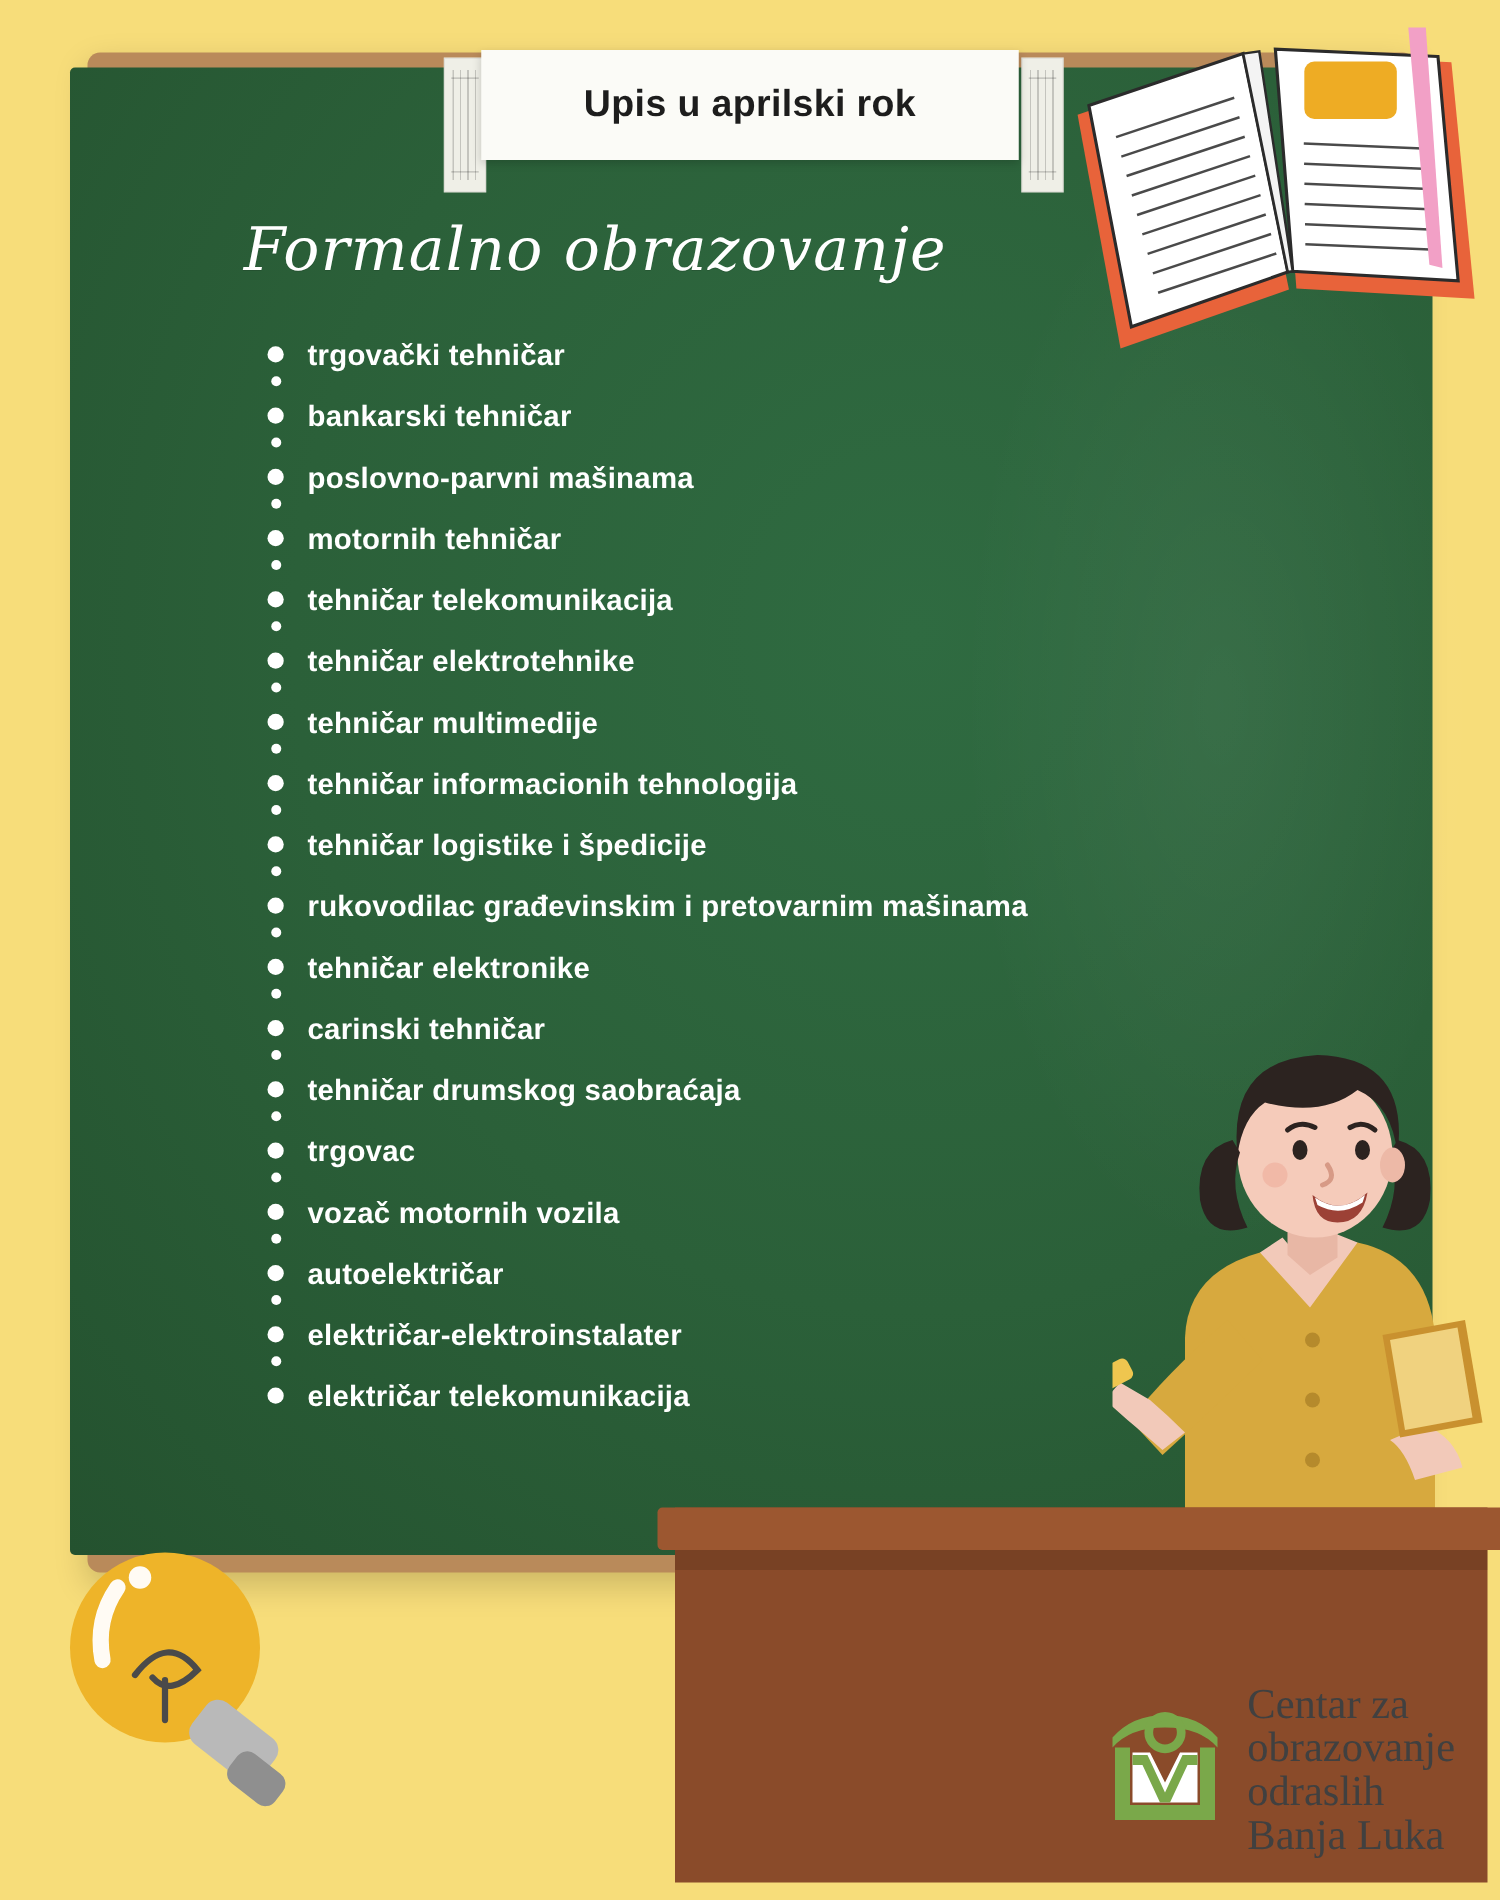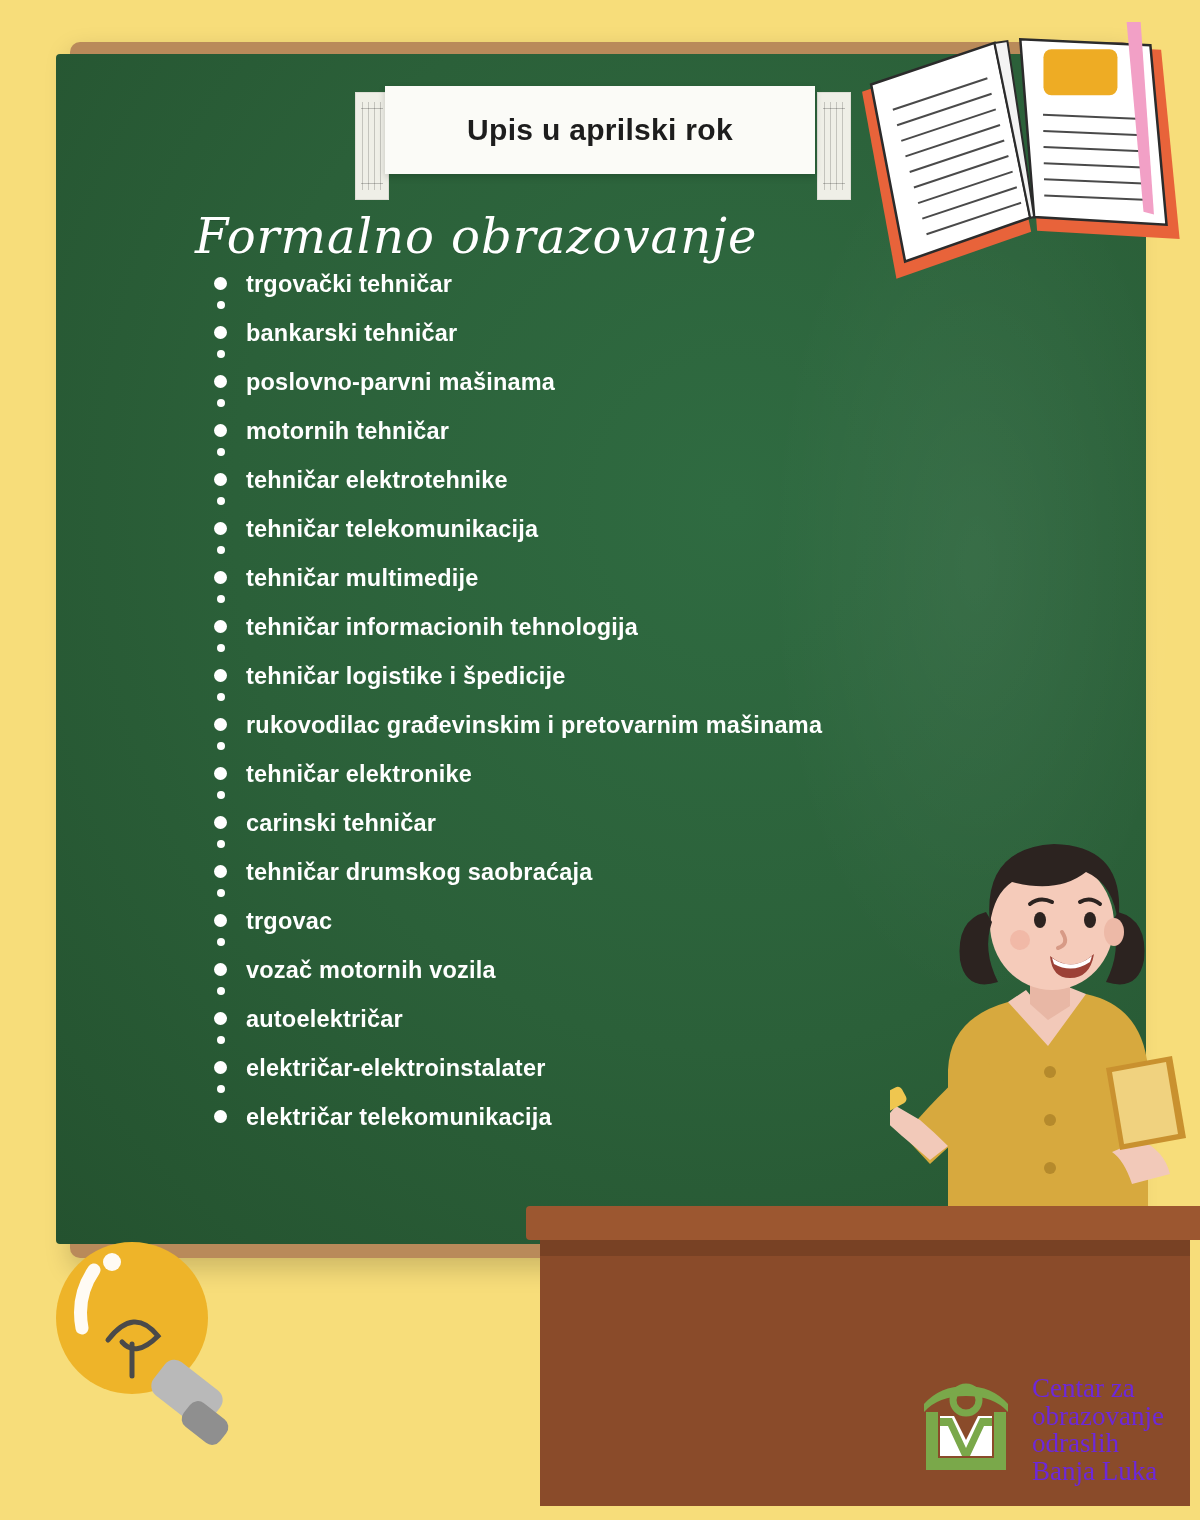--- a/index.html
+++ b/index.html
@@ -74,21 +74,20 @@
   }
 
   
   .banner {
     position: absolute;
     left: 355px;
     top: 40px;
     width: 496px;
     height: 98px;
     z-index: 6;
-    margin-top: 46px;
   }
   .banner-body {
     position: absolute;
     left: 30px;
     top: 0;
     width: 430px;
     height: 88px;
     background: #fbfbf7;
     box-shadow: 0 3px 7px rgba(0,0,0,0.18);
     display: flex;
@@ -137,21 +136,20 @@
     position: absolute;
     left: 195px;
     top: 172px;
     font-family: "DejaVu Serif", serif;
     font-style: italic;
     font-size: 48px;
     color: #ffffff;
     letter-spacing: 1px;
     z-index: 5;
     text-shadow: 0 1px 0 rgba(0,0,0,0.12);
-    margin-top: 36px;
   }
 
   .course-list {
     position: absolute;
     left: 196px;
     top: 252px;
     width: 820px;
     margin: 12px;
     padding: 0;
     list-style: none;
@@ -254,23 +252,23 @@
     right: 36px;
     bottom: 34px;
     z-index: 9;
     display: flex;
     align-items: center;
     gap: 14px;
   }
   .logo-mark { width: 104px; height: 104px; flex: none; }
   .logo-text {
     font-family: "Liberation Serif", serif;
-    font-size: 27px;
+    font-size: 34px;
     line-height: 1.03;
-    color: #6d28d9;
+    color: #404040;
   }
   .logo-text div { white-space: nowrap; }
 </style>
 </head>
 <body>
 
 <div id="poster">
 
   <div class="bg-shade"></div>
 
@@ -282,22 +280,22 @@
     <div class="board-sheen"></div>
   </div>
 
   <div class="board-heading">Formalno obrazovanje</div>
 
   <ul class="course-list">
     <li class="course-item">trgovački tehničar</li>
     <li class="course-item">bankarski tehničar</li>
     <li class="course-item">poslovno-parvni  mašinama</li>
     <li class="course-item">motornih tehničar</li>
+    <li class="course-item">tehničar telekomunikacija</li>
     <li class="course-item">tehničar elektrotehnike</li>
-    <li class="course-item">tehničar telekomunikacija</li>
     <li class="course-item">tehničar multimedije</li>
     <li class="course-item">tehničar informacionih tehnologija</li>
     <li class="course-item">tehničar logistike i špedicije</li>
     <li class="course-item">rukovodilac građevinskim i pretovarnim mašinama</li>
     <li class="course-item">tehničar elektronike</li>
     <li class="course-item">carinski tehničar</li>
     <li class="course-item">tehničar drumskog saobraćaja</li>
     <li class="course-item">trgovac</li>
     <li class="course-item">vozač motornih vozila</li>
     <li class="course-item">autoelektričar</li>

